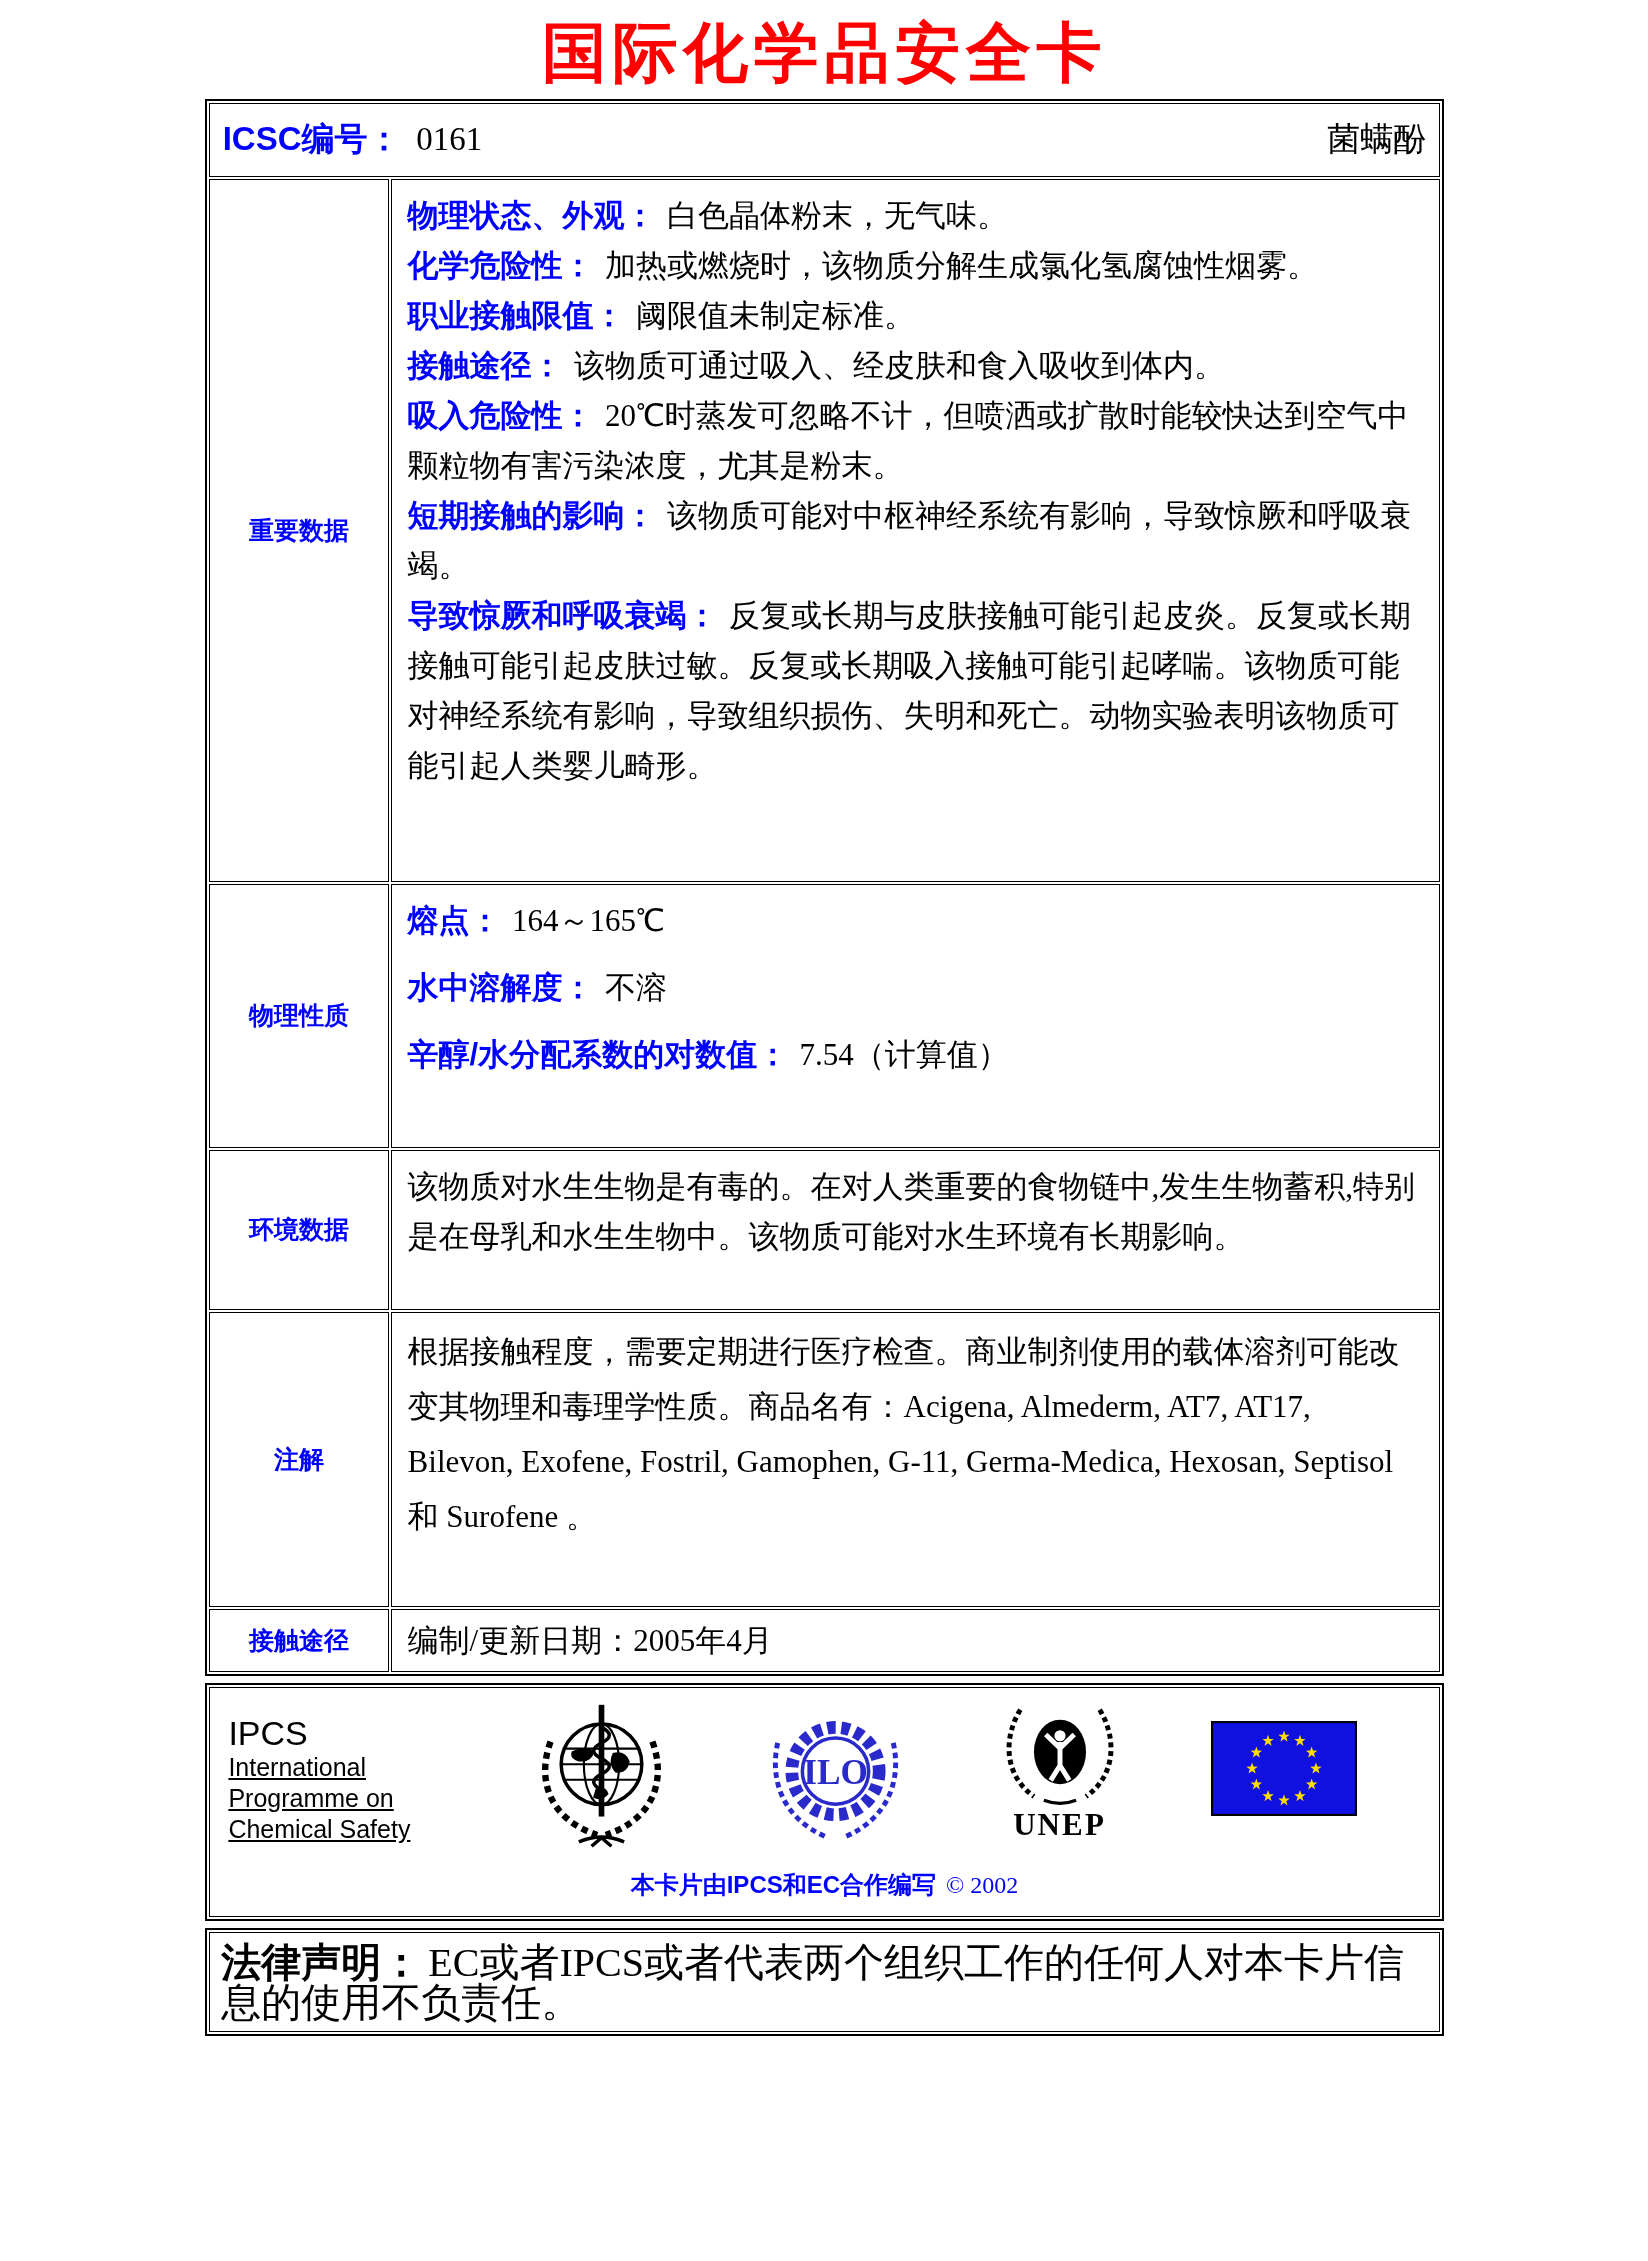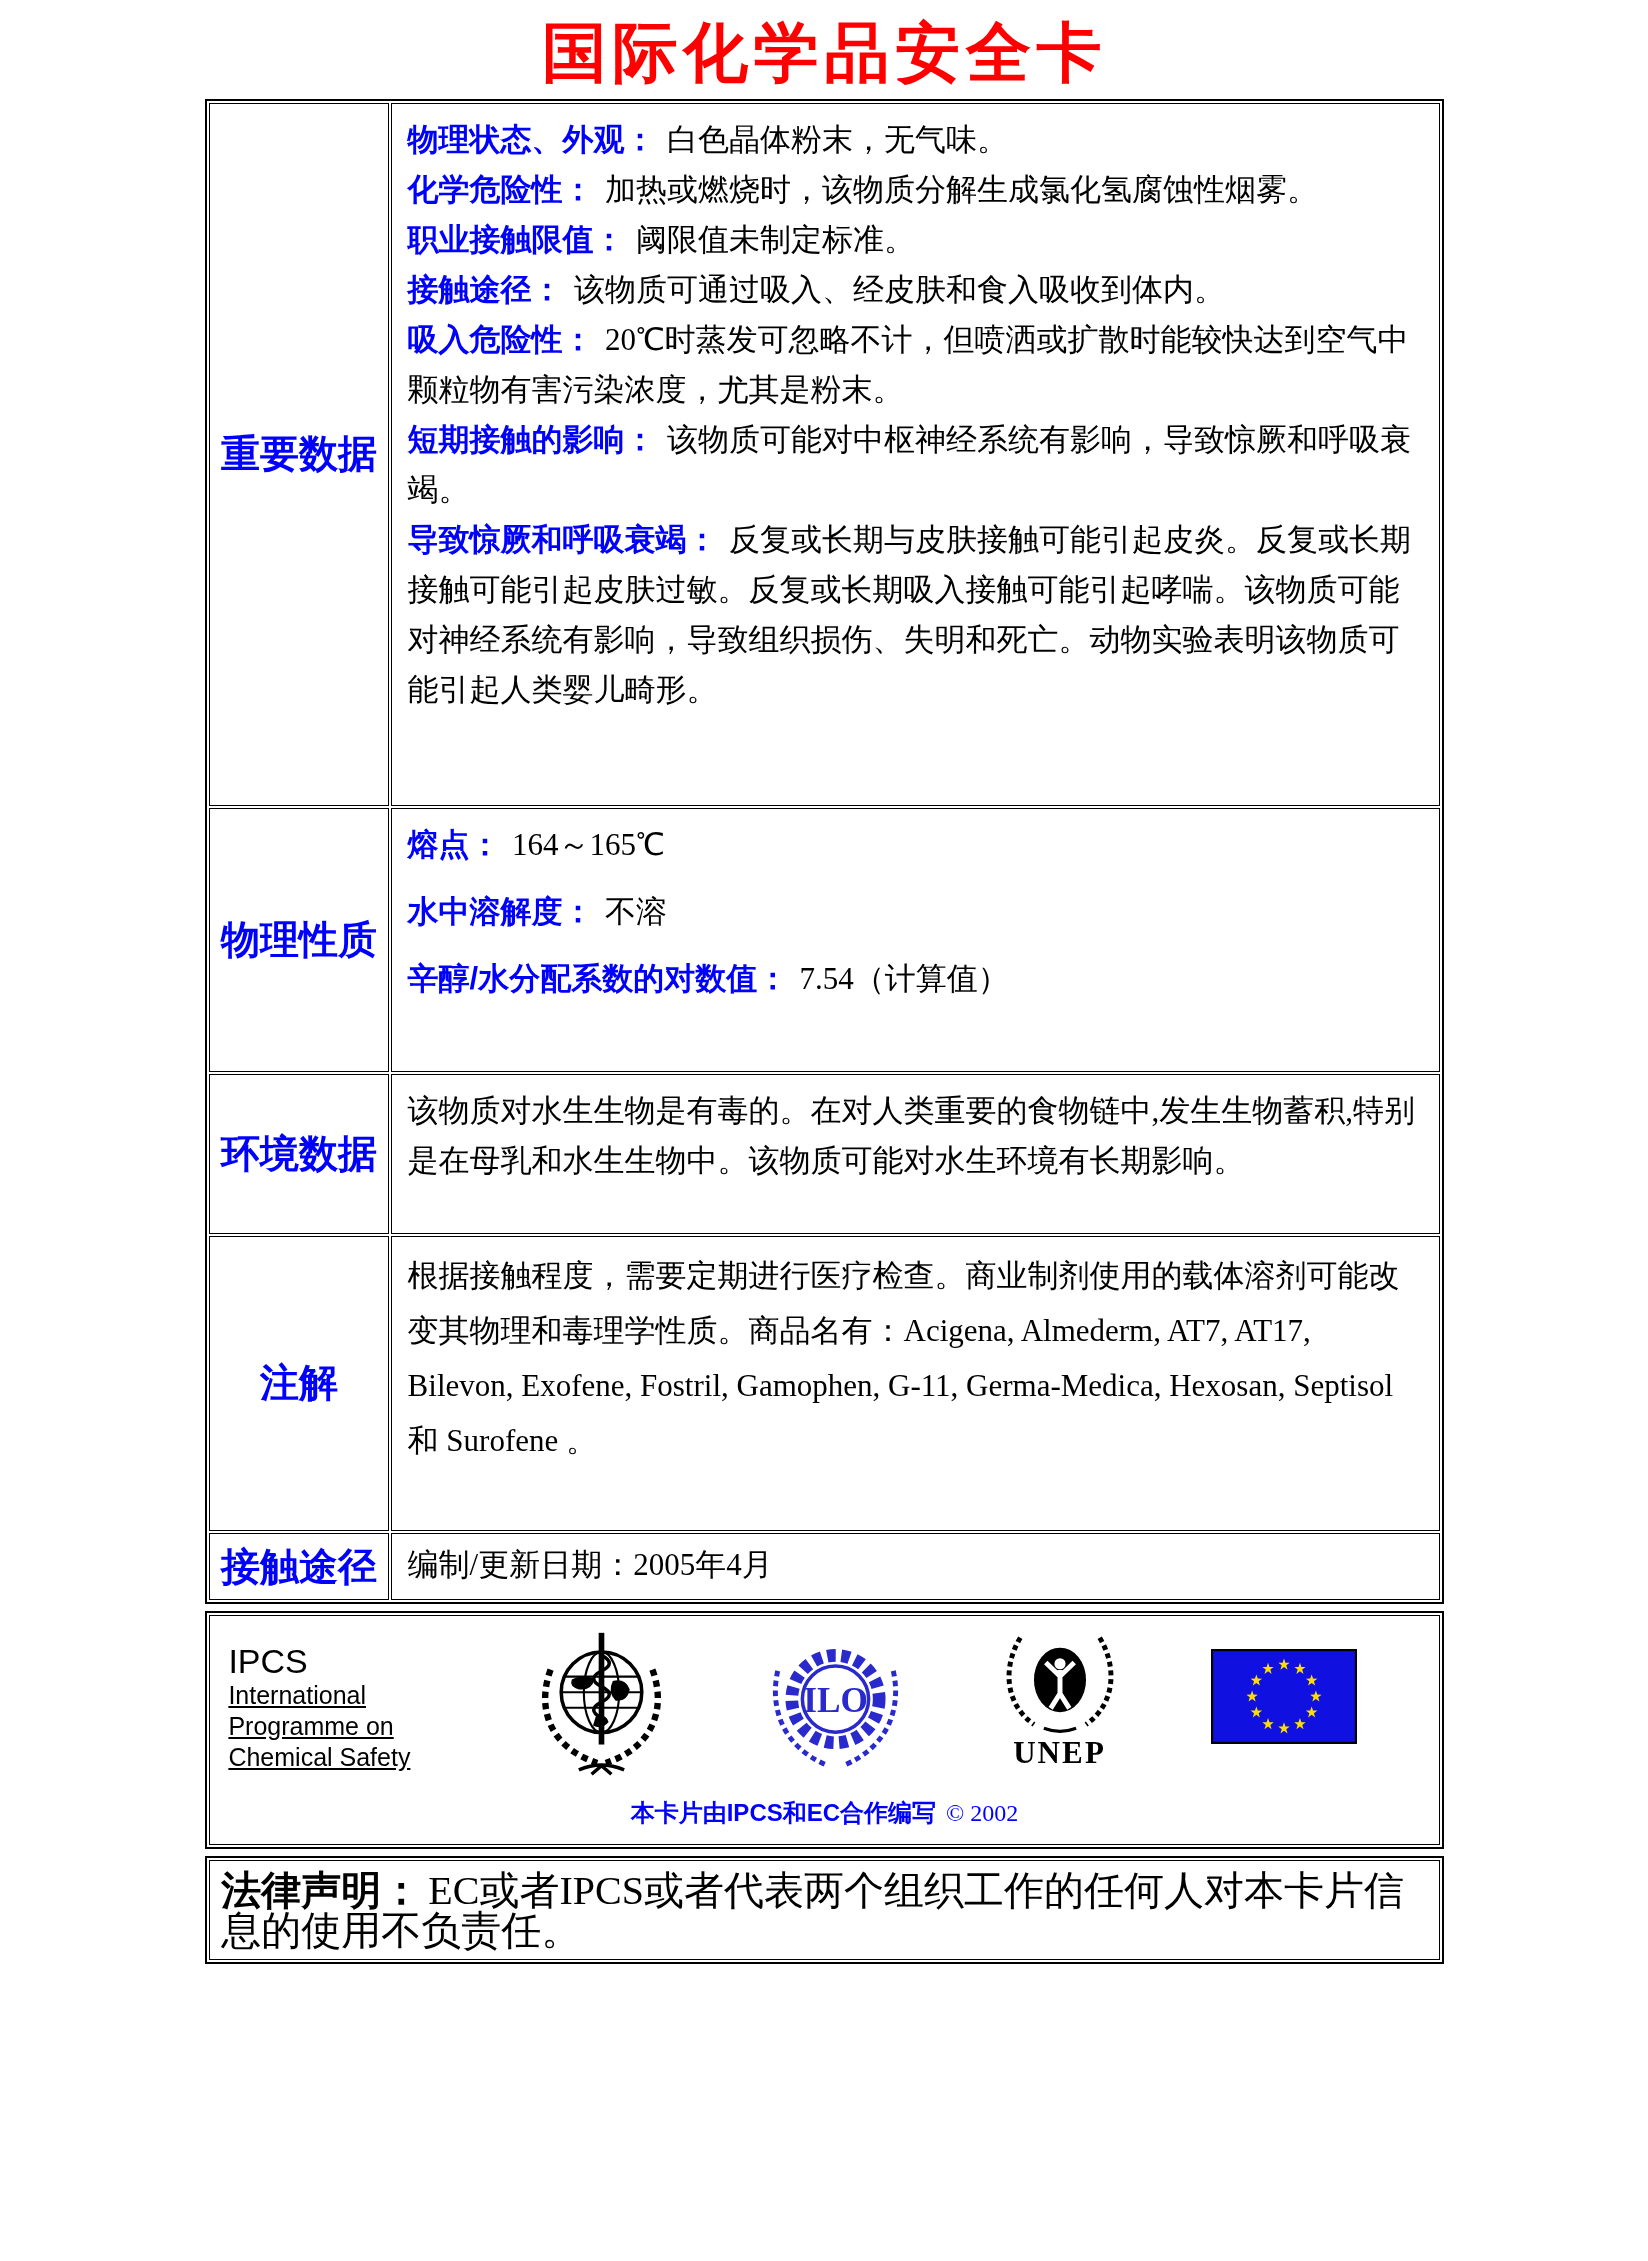--- a/index.html
+++ b/index.html
@@ -16,21 +16,21 @@
   .main-title{padding-top:15.6px;text-align:center;font-size:65px;line-height:1.15;
               font-weight:bold;color:var(--title-red);letter-spacing:5.7px;
               font-family:"Liberation Serif",serif;}
   .card{width:1239px;margin:8.5px auto 0;}
   table.frame{width:100%;border-collapse:separate;border-spacing:2.1px;
               border:2.8px solid #000;background:#fff;table-layout:fixed;}
   table.frame td{border:1.4px solid #000;background:#fff;}
   .mt-gap{margin-top:7px;}
   td.label-cell{text-align:center;vertical-align:middle;
                 font-family:Liberation Sans, sans-serif;font-weight:bold;
-                color:var(--label-blue);font-size:39px;padding:5.7px;}
+                color:var(--label-blue);font-size:25px;padding:5.7px;}
   td.content-cell{vertical-align:top;padding:11.3px 15.6px;font-size:31px;line-height:50px;}
   .term{font-family:"Liberation Sans",sans-serif;font-weight:bold;
         color:var(--label-blue);margin-right:11.3px;}
   .entry{margin:0;}
   .props .entry{margin-bottom:17px;}
   .notes-text{line-height:55px;}
   .icsc-cell{height:74px;vertical-align:middle;padding:7px 12.7px;}
   .icsc-flex{display:flex;justify-content:space-between;align-items:center;}
   .icsc-label{font-family:"Liberation Sans",sans-serif;font-weight:bold;
               color:var(--label-blue);font-size:33px;}
@@ -69,20 +69,30 @@
 
   <div class="card">
 
     <table class="frame">
       <colgroup>
           <col style="width:180px">
           <col>
         </colgroup>
 
       <tbody>
+          <tr>
+        <td colspan="2" class="icsc-cell">
+          <div class="icsc-flex">
+            <span>
+              <span class="icsc-label">ICSC编号：</span><span class="icsc-number">0161</span>
+            </span>
+            <span class="chem-name">菌螨酚</span>
+          </div>
+        </td>
+      </tr>
 
       <tr>
         <td class="label-cell" style="height:703px;">重要数据</td>
         <td class="content-cell">
           <div class="entry"><span class="term">物理状态、外观：</span><span>白色晶体粉末，无气味。</span></div>
           <div class="entry"><span class="term">化学危险性：</span><span>加热或燃烧时，该物质分解生成氯化氢腐蚀性烟雾。</span></div>
           <div class="entry"><span class="term">职业接触限值：</span><span>阈限值未制定标准。</span></div>
           <div class="entry"><span class="term">接触途径：</span><span>该物质可通过吸入、经皮肤和食入吸收到体内。</span></div>
           <div class="entry"><span class="term">吸入危险性：</span><span>20℃时蒸发可忽略不计，但喷洒或扩散时能较快达到空气中颗粒物有害污染浓度，尤其是粉末。</span></div>
           <div class="entry"><span class="term">短期接触的影响：</span><span>该物质可能对中枢神经系统有影响，导致惊厥和呼吸衰竭。</span></div>

